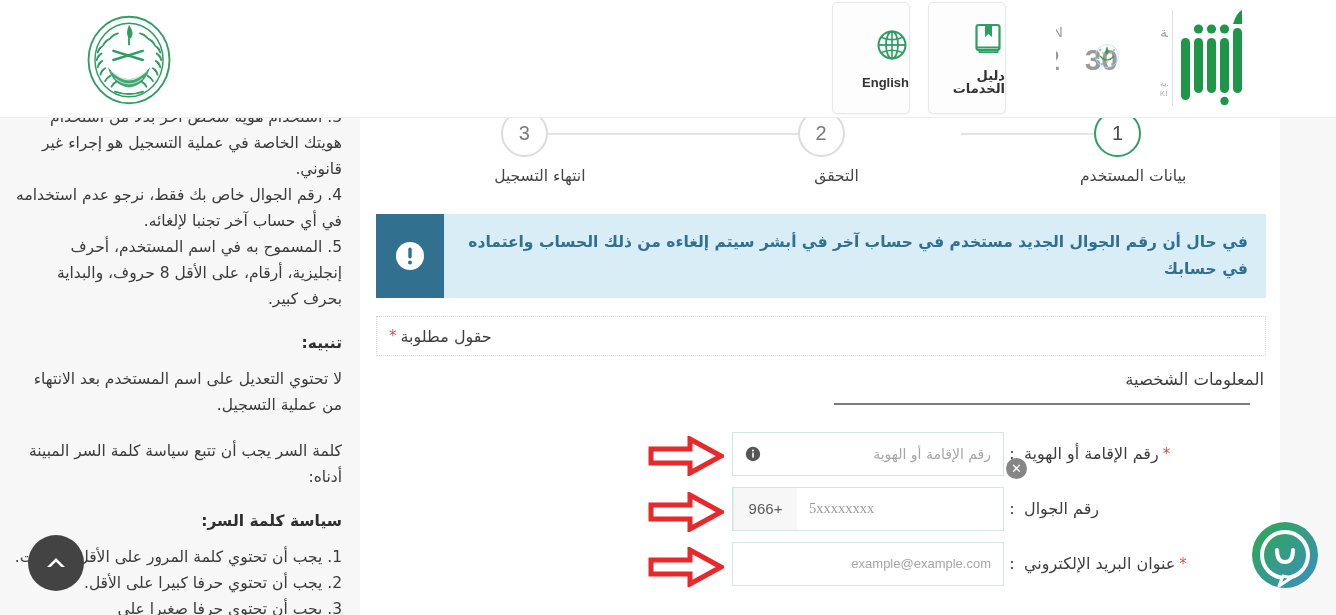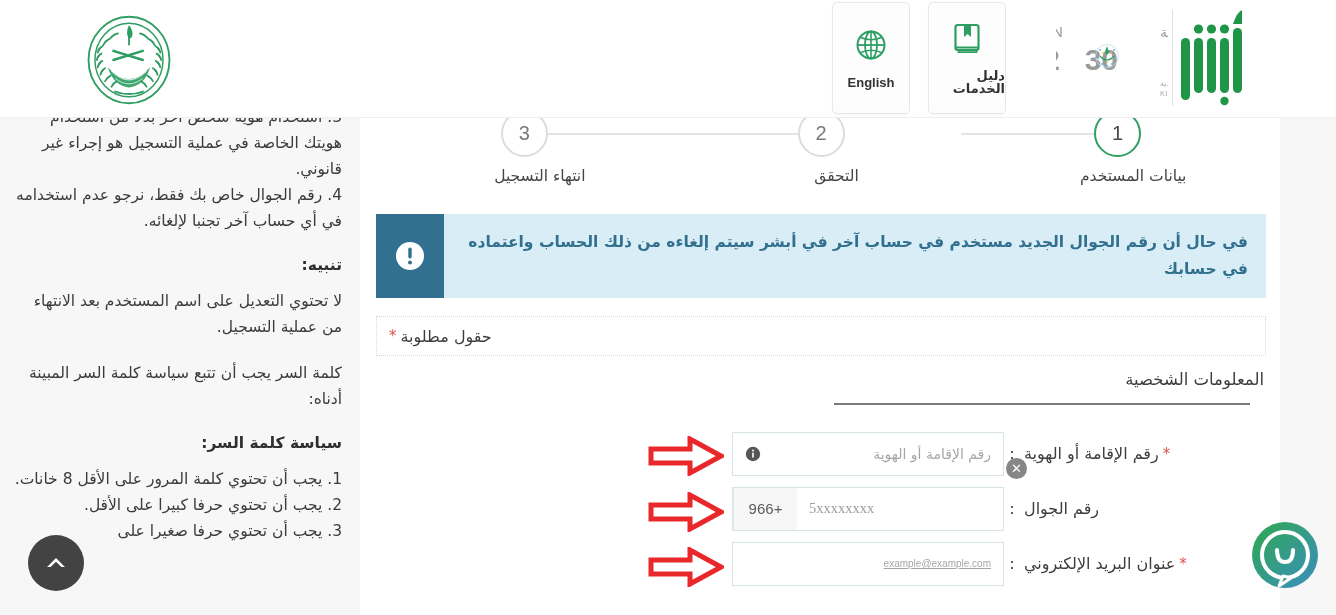--- a/index.html
+++ b/index.html
@@ -44,21 +44,21 @@
     width: 112px; height: 84px;
   }
   .hdr-btn {
     position: absolute; top: 2px;
     width: 78px; height: 112px;
     background: #fdfdfd;
     border: 1px solid #e8e8e8;
     border-radius: 5px;
     display: flex;
     flex-direction: column;
-    align-items: center;
+    align-items: flex-start;
     justify-content: center;
     gap: 14px;
     cursor: pointer;
     box-shadow: 0 1px 2px rgba(0,0,0,0.04);
   }
   .hdr-btn.english { left: 832px; }
   .hdr-btn.services { left: 928px; }
   .hdr-btn .lbl {
     font-size: 13px;
     font-weight: bold;
@@ -286,22 +286,21 @@
     padding: 0 12px;
     font-size: 14px;
     color: #a6a6a6;
     text-align: right;
     font-family: "DejaVu Sans", sans-serif;
   }
   .inp .ph.ltr {
     direction: ltr;
     text-align: right;
     font-family: "Liberation Sans", sans-serif;
-    font-size: 10px;
-    text-decoration: underline;
+    font-size: 13px;
   }
   .inp .infoico {
     padding: 0 10px 0 12px;
     display: flex;
     align-items: center;
   }
   .inp .prefix {
     width: 64px;
     height: 100%;
     background: #f7f7f7;
@@ -400,20 +399,21 @@
   }
 </style>
 </head>
 <body>
 
 <div id="page">
 
   <div class="sidebar">
     <div class="sb-first">3. استخدام هوية شخص آخر بدلا من استخدام هويتك الخاصة في عملية التسجيل هو إجراء غير قانوني.</div>
     <div>4. رقم الجوال خاص بك فقط، نرجو عدم استخدامه في أي حساب آخر تجنبا لإلغائه.</div>
+    <div>5. المسموح به في اسم المستخدم، أحرف إنجليزية، أرقام، على الأقل 8 حروف، والبداية بحرف كبير.</div>
     <div class="sb-head">تنبيه:</div>
     <div class="sb-para">لا تحتوي التعديل على اسم المستخدم بعد الانتهاء من عملية التسجيل.</div>
     <div class="sb-para2">كلمة السر يجب أن تتبع سياسة كلمة السر المبينة أدناه:</div>
     <div class="sb-head">سياسة كلمة السر:</div>
     <div class="sb-para">1. يجب أن تحتوي كلمة المرور على الأقل 8 خانات.</div>
     <div>2. يجب أن تحتوي حرفا كبيرا على الأقل.</div>
     <div>3. يجب أن تحتوي حرفا صغيرا على</div>
   </div>
 
   <div class="main">

